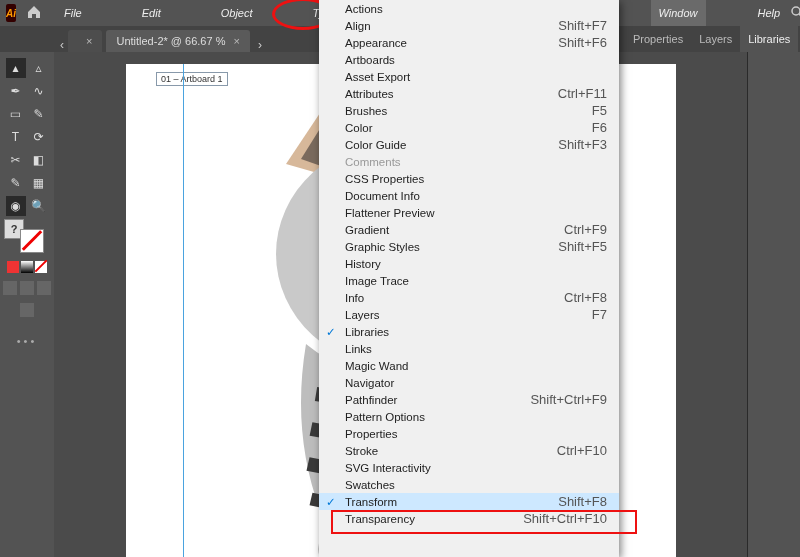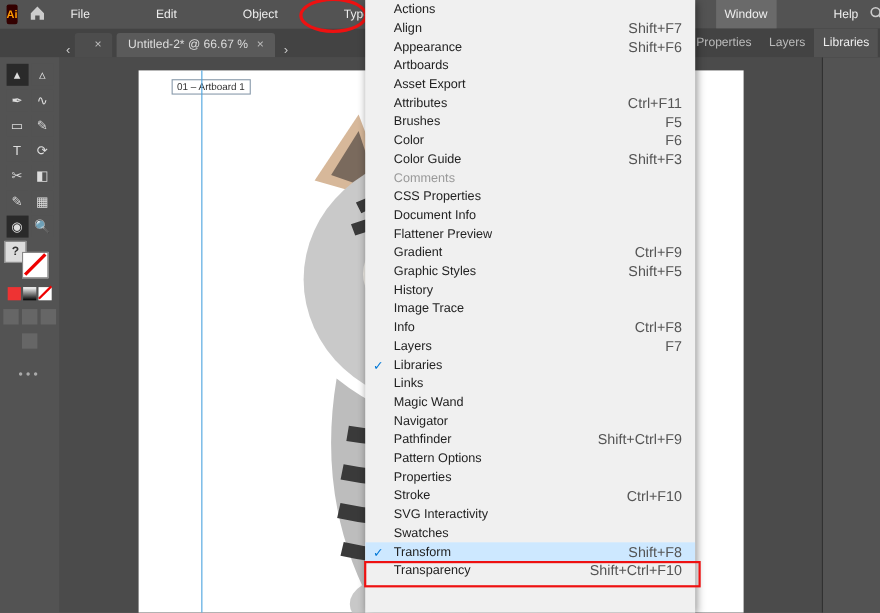--- a/index.html
+++ b/index.html
@@ -1,16 +1,16 @@
 <!DOCTYPE html>
 <html><head>
 <meta charset="utf-8">
 <style>
   html,body{margin:0;padding:0;width:800px;height:557px;overflow:hidden;font-family:"Segoe UI",Tahoma,sans-serif;font-size:11px;background:#4b4b4b;color:#ddd;}
-  .top-bar{height:26px;background:#535353;display:flex;align-items:center;padding:0 6px;position:relative;}
+  .top-bar{height:26px;background:#535353;display:flex;align-items:center;padding:0 6px;position:relative;font-style:italic;}
   .ai-logo{width:18px;height:18px;background:#300;color:#ff9a00;font-weight:bold;font-size:10px;display:flex;align-items:center;justify-content:center;border-radius:2px;margin-right:10px;}
   .home-icon{color:#ccc;margin-right:14px;}
   .menu-bar{display:flex;color:#eee;gap:44px;}
   .menu-bar span{padding:0 8px;line-height:26px;cursor:default;}
   .ellipse{position:absolute;left:272px;top:-2px;width:56px;height:26px;border:3px solid #e11;border-radius:50%;pointer-events:none;}
   .top-right{margin-left:auto;display:flex;align-items:center;gap:8px;color:#ccc;}
   .top-right .ico{width:18px;text-align:center;font-size:14px;}
   .win-ctrl{display:flex;gap:4px;margin-left:10px;}
   .win-ctrl span{width:16px;height:14px;display:flex;align-items:center;justify-content:center;color:#ccc;font-size:10px;}
   .tab-bar{height:26px;background:#434343;display:flex;align-items:flex-end;padding-left:56px;}
@@ -30,21 +30,21 @@
   .swatch-row{display:flex;gap:2px;margin-top:10px;}
   .sw{width:12px;height:12px;}
   .mini-row{display:flex;gap:3px;margin-top:8px;}
   .mini{width:14px;height:14px;background:#666;}
   .dots{margin-top:18px;color:#aaa;letter-spacing:3px;}
   .canvas{flex:1;background:#4b4b4b;position:relative;overflow:hidden;}
   .artboard{position:absolute;left:72px;top:12px;width:550px;height:510px;background:#fff;}
   .ab-label{position:absolute;left:30px;top:8px;font-size:9px;color:#333;background:#fff;border:1px solid #89a;padding:1px 4px;}
   .guide-v{position:absolute;left:57px;top:0;bottom:0;width:1px;background:#4aa3df;}
   svg.cat{position:absolute;left:100px;top:30px;width:300px;height:480px;}
-  .dropdown{position:absolute;left:332px;top:0;width:300px;height:557px;background:#f0f0f0;color:#222;font-size:11.5px;box-shadow:2px 2px 8px rgba(0,0,0,.5);z-index:50;overflow:hidden;}
+  .dropdown{position:absolute;left:319px;top:0;width:300px;height:557px;background:#f0f0f0;color:#222;font-size:11.5px;box-shadow:2px 2px 8px rgba(0,0,0,.5);z-index:50;overflow:hidden;}
   .dd-item{display:flex;align-items:center;height:17px;padding:0 12px 0 26px;position:relative;}
   .dd-item.disabled{color:#999;}
   .dd-item .shortcut{margin-left:auto;color:#555;font-size:13px;}
   .dd-item .check{position:absolute;left:7px;color:#0078d7;}
   .dd-hl-red{position:absolute;left:331px;top:510px;width:302px;height:20px;border:2px solid #e11;pointer-events:none;z-index:60;}
   .dd-item.hover{background:#cde8ff;}
   .right-panel{width:52px;background:#535353;border-left:1px solid #2a2a2a;}
   .right-extra{position:absolute;right:0;top:26px;width:175px;height:26px;background:#434343;display:flex;align-items:center;}
   .rtab{padding:0 8px;font-size:11px;color:#bbb;line-height:26px;}
   .rtab.active{background:#535353;color:#eee;}

